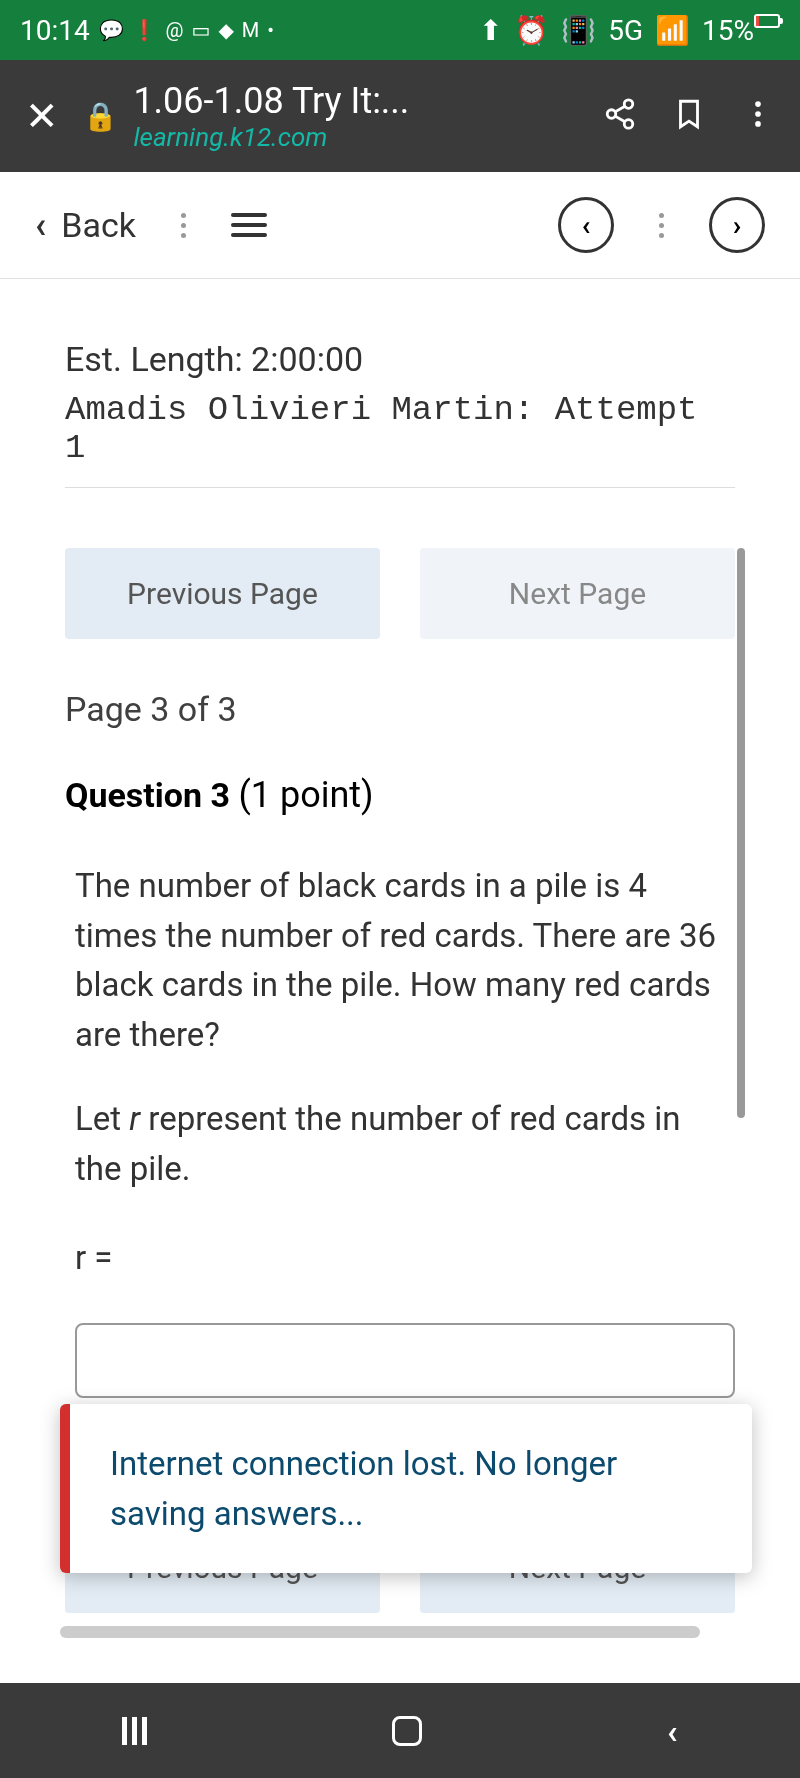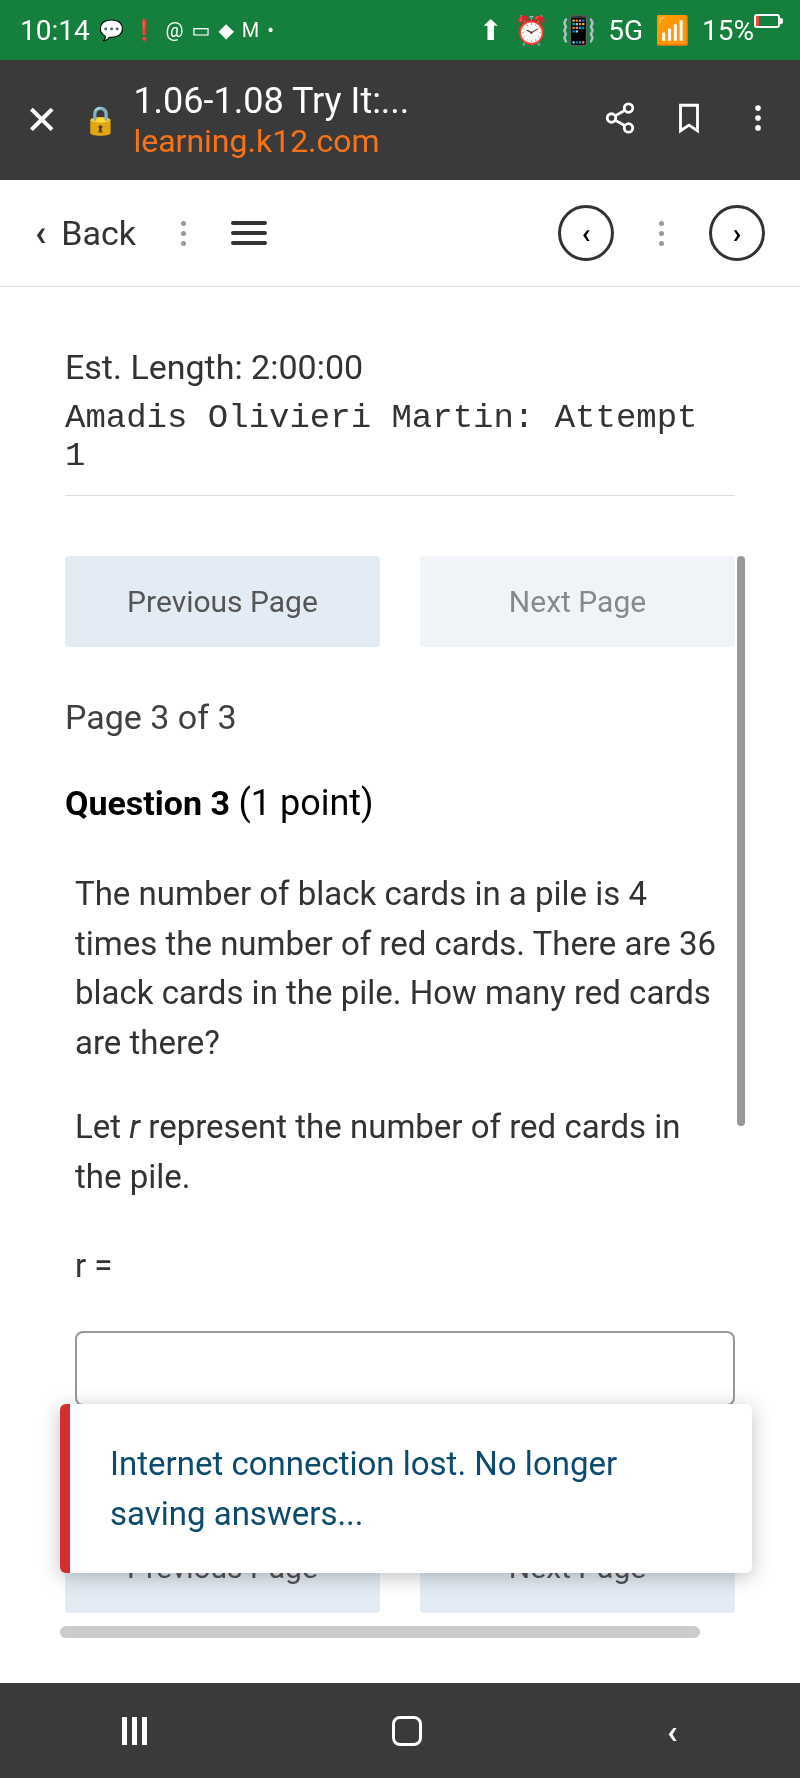--- a/index.html
+++ b/index.html
@@ -15,21 +15,21 @@
 .battery-icon::after { content: ''; position: absolute; right: -5px; top: 2px; width: 3px; height: 6px; background: #fff; border-radius: 0 2px 2px 0; }
 .battery-fill { width: 15%; height: 100%; background: #e74c3c; }
 
 
 .browser-chrome { background: #3a3a3a; color: #fff; display: flex; align-items: center; padding: 20px 25px; gap: 25px; }
 .close-x { font-size: 40px; color: #fff; }
 .lock-icon { font-size: 28px; }
 .url-area { flex: 1; display: flex; align-items: center; gap: 15px; }
 .url-text { display: flex; flex-direction: column; }
 .page-title { font-size: 36px; font-weight: 400; }
-.page-domain { font-size: 32px; color: #f97316; }
+.page-domain { font-size: 26px; color: #14b8a6; font-style: italic; }
 .chrome-actions { display: flex; gap: 35px; align-items: center; }
 .chrome-icon svg { width: 34px; height: 34px; }
 
 
 .app-toolbar { background: #fff; display: flex; align-items: center; padding: 25px 35px; gap: 30px; border-bottom: 1px solid #e0e0e0; }
 .back-area { display: flex; align-items: center; gap: 15px; font-size: 34px; color: #333; }
 .back-chevron { font-size: 36px; font-weight: bold; }
 .toolbar-dots { display: flex; flex-direction: column; gap: 5px; margin: 0 15px; }
 .toolbar-dots span { width: 5px; height: 5px; background: #999; border-radius: 50%; }
 .hamburger { display: flex; flex-direction: column; gap: 6px; }

